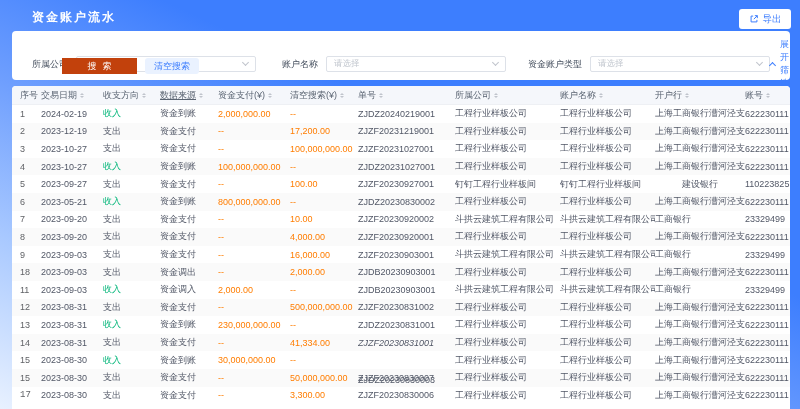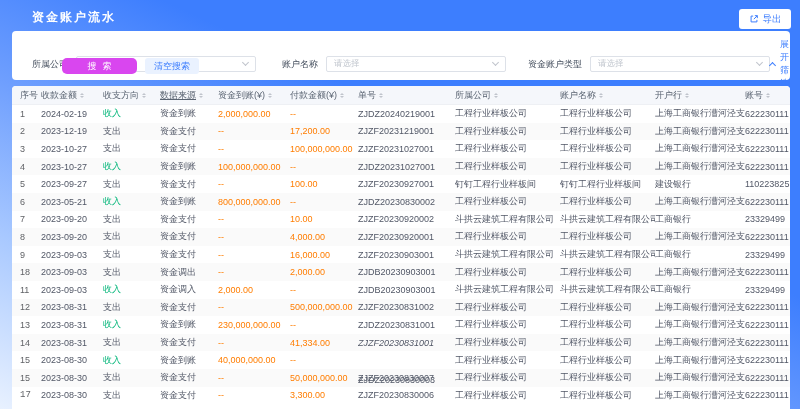--- a/index.html
+++ b/index.html
@@ -46,21 +46,21 @@
     transform: rotate(45deg); margin-top: -3px;
   }
   .expand {
     margin-left: auto; margin-right: 14px;
     display: flex; align-items: center; gap: 5px;
     color: #3d7efe; font-size: 9px; cursor: pointer;
   }
   .expand .chev { border-color: #3d7efe; margin-top: 2px; transform: rotate(-135deg) }
   .search-btn {
     position: absolute; left: 50px; top: 27px; width: 75px; height: 16px;
-    background: #d946ef; border-radius: 5px; color: #fff; font-size: 9px;
+    background: #c2410c; border-radius: 0; color: #fff; font-size: 9px;
     display: flex; align-items: center; justify-content: center; letter-spacing: 6px;
     padding-left: 6px; cursor: pointer;
   }
   .clear-btn {
     position: absolute; left: 133px; top: 27px; height: 16px; padding: 0 9px;
     background: #eaf2ff; border-radius: 3px; color: #3d7efe; font-size: 9px;
     display: flex; align-items: center; justify-content: center; cursor: pointer;
   }
   
   .table-card {
@@ -134,49 +134,49 @@
   <div class="search-btn">搜索</div>
   <div class="clear-btn">清空搜索</div>
 </div>
 
 <div class="table-card">
   <div class="thead">
       <div class="cell th" style="width: 21px;">
         <span>序号</span>
       </div>
       <div class="cell th" style="width: 62px;">
-        <span>收款金额</span>
+        <span>交易日期</span>
         <span class="sort">
           <i class="caret up"></i>
           <i class="caret down"></i>
         </span>
       </div>
       <div class="cell th" style="width: 57px;">
         <span>收支方向</span>
         <span class="sort">
           <i class="caret up"></i>
           <i class="caret down"></i>
         </span>
       </div>
       <div class="cell th" style="width: 58px; text-decoration: underline;">
         <span>数据来源</span>
         <span class="sort">
           <i class="caret up"></i>
           <i class="caret down"></i>
         </span>
       </div>
       <div class="cell th" style="width: 72px;">
-        <span>资金到账(¥)</span>
+        <span>资金支付(¥)</span>
         <span class="sort">
           <i class="caret up"></i>
           <i class="caret down"></i>
         </span>
       </div>
       <div class="cell th" style="width: 68px;">
-        <span>付款金额(¥)</span>
+        <span>清空搜索(¥)</span>
         <span class="sort">
           <i class="caret up"></i>
           <i class="caret down"></i>
         </span>
       </div>
       <div class="cell th" style="width: 97px;">
         <span>单号</span>
         <span class="sort">
           <i class="caret up"></i>
           <i class="caret down"></i>
@@ -267,21 +267,21 @@
       <div class="row">
         <div class="cell seq" style="width: 21px;">5</div>
         <div class="cell" style="width: 62px;">2023-09-27</div>
         <div class="cell dir-out" style="width: 57px;">支出</div>
         <div class="cell" style="width: 58px;">资金支付</div>
         <div class="cell amount" style="width: 72px;">--</div>
         <div class="cell amount" style="width: 68px;">100.00</div>
         <div class="cell" style="width: 97px;">ZJZF20230927001</div>
         <div class="cell" style="width: 105px;">钉钉工程行业样板间</div>
         <div class="cell" style="width: 95px;">钉钉工程行业样板间</div>
-        <div class="cell" style="width: 90px;">建设银行</div>
+        <div class="cell" style="width: 90px; text-align: center;">建设银行</div>
         <div class="cell" style="width: 60px;">110223825</div>
       </div>
       <div class="row">
         <div class="cell seq" style="width: 21px;">6</div>
         <div class="cell" style="width: 62px;">2023-05-21</div>
         <div class="cell dir-in" style="width: 57px;">收入</div>
         <div class="cell" style="width: 58px;">资金到账</div>
         <div class="cell amount" style="width: 72px;">800,000,000.00</div>
         <div class="cell amount" style="width: 68px;">--</div>
         <div class="cell" style="width: 97px;">ZJDZ20230830002</div>
@@ -392,21 +392,21 @@
         <div class="cell" style="width: 105px;">工程行业样板公司</div>
         <div class="cell" style="width: 95px;">工程行业样板公司</div>
         <div class="cell" style="width: 90px;">上海工商银行漕河泾支行</div>
         <div class="cell" style="width: 60px;">622230111</div>
       </div>
       <div class="row">
         <div class="cell seq" style="width: 21px;">15</div>
         <div class="cell" style="width: 62px;">2023-08-30</div>
         <div class="cell dir-in" style="width: 57px;">收入</div>
         <div class="cell" style="width: 58px;">资金到账</div>
-        <div class="cell amount" style="width: 72px;">40,000,000.00</div>
+        <div class="cell amount" style="width: 72px;">30,000,000.00</div>
         <div class="cell amount" style="width: 68px;">--</div>
         <div class="cell" style="width: 97px; margin-top: 40px;">ZJDZ20230830003</div>
         <div class="cell" style="width: 105px;">工程行业样板公司</div>
         <div class="cell" style="width: 95px;">工程行业样板公司</div>
         <div class="cell" style="width: 90px;">上海工商银行漕河泾支行</div>
         <div class="cell" style="width: 60px;">622230111</div>
       </div>
       <div class="row">
         <div class="cell seq" style="width: 21px;">15</div>
         <div class="cell" style="width: 62px;">2023-08-30</div>

